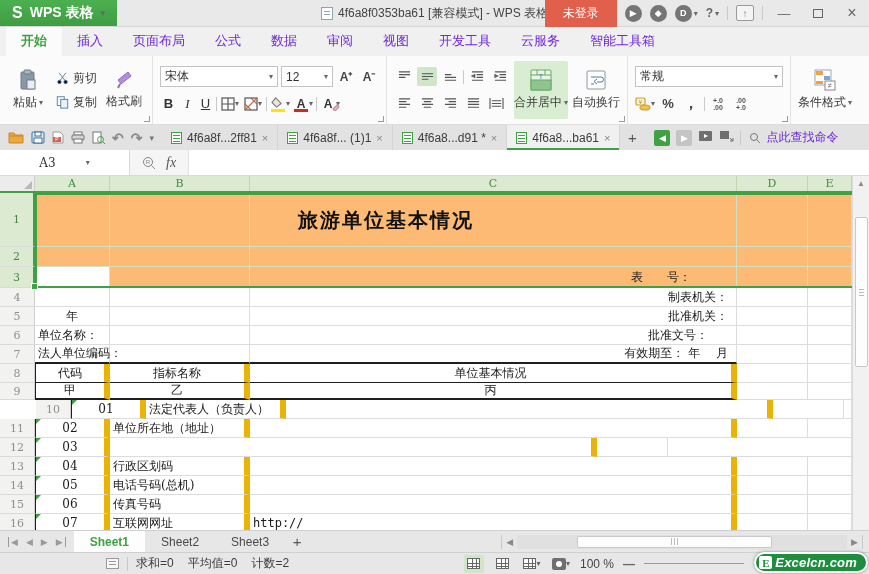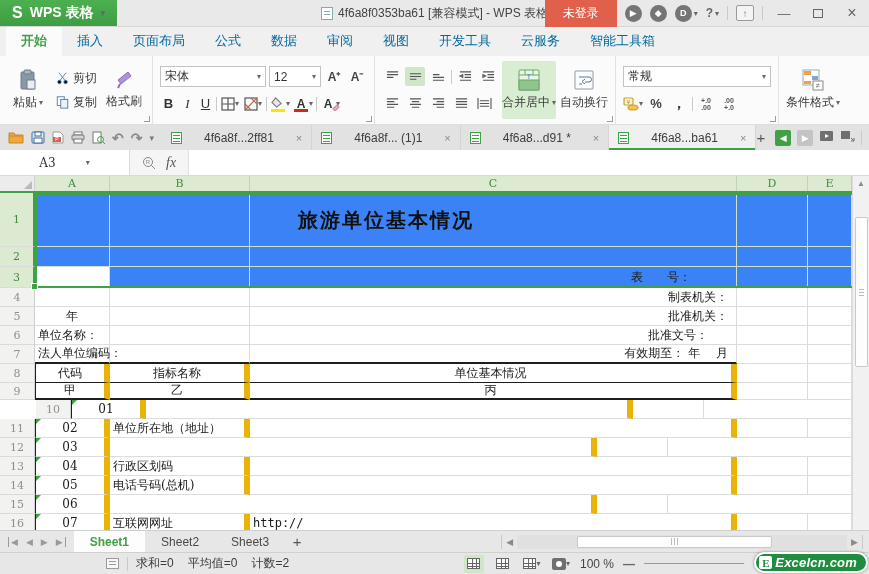--- a/index.html
+++ b/index.html
@@ -20,21 +20,21 @@
   .circ{width:17px;height:17px;border-radius:50%;background:#757575;color:#fff;font-size:9px;display:flex;align-items:center;justify-content:center;}
   .qdd{color:#666;font-size:12px;display:flex;align-items:center;gap:2px;font-weight:bold;}
   .qdd .dd{font-size:8px;font-weight:normal;}
   .vsep{width:1px;height:14px;background:#c9c9c9;}
   .ribtog{width:18px;height:16px;border:1px solid #9a9a9a;border-radius:2px;display:flex;align-items:center;justify-content:center;color:#777;font-size:10px;background:#f4f4f4;}
   .winbtn{width:26px;height:27px;display:flex;align-items:center;justify-content:center;color:#666;font-size:13px;}
   .maxbox{width:10px;height:9px;border:1px solid #666;display:inline-block;}
 
   
   .menubar{height:29px;background:#f0f0f0;display:flex;align-items:flex-end;flex:none;padding-left:6px;}
-  .mtab{padding:5px 15px 6px;color:#0369a1;font-size:13px;cursor:default;}
+  .mtab{padding:5px 15px 6px;color:#6d28d9;font-size:13px;cursor:default;}
   .mtab.active{background:#fbfbfb;color:#3fa143;font-weight:bold;border-radius:2px 2px 0 0;}
 
   
   .ribbon{height:69px;background:#fbfbfb;border-bottom:1px solid #dedede;display:flex;flex:none;align-items:stretch;position:relative;}
   .grp{display:flex;align-items:center;gap:4px;padding:4px 7px;position:relative;}
   .grp+.grp{border-left:1px solid #e3e3e3;}
   .dl{position:absolute;right:2px;bottom:2px;width:6px;height:6px;border-right:1px solid #9a9a9a;border-bottom:1px solid #9a9a9a;}
   .bigbtn{display:flex;flex-direction:column;align-items:center;justify-content:center;gap:3px;min-width:42px;height:58px;border-radius:2px;color:#3c3c3c;}
   .bigbtn .lbl{font-size:12px;white-space:nowrap;display:flex;align-items:center;gap:2px;}
   .bigbtn.green{background:#d9edd2;}
@@ -58,21 +58,21 @@
   .decno{font-size:7px;line-height:7px;color:#555;text-align:center;font-weight:bold;}
   .pct{font-size:13px;color:#444;font-weight:bold;}
   .comma{font-size:15px;color:#444;font-weight:bold;}
   .cutlbl{font-size:12px;}
 
   
   .doctabs{height:25px;background:#e2e2e2;display:flex;align-items:stretch;flex:none;font-size:12px;}
   .qat{display:flex;align-items:center;gap:7px;padding:0 8px;}
   .qat .ic{display:inline-flex;align-items:center;}
   .undo{color:#8a8a8a;font-size:14px;font-weight:bold;}
-  .dtab{display:flex;align-items:center;gap:22px;padding:0 9px;color:#3c3c3c;border-right:1px solid #d4d4d4;white-space:nowrap;}
+  .dtab{display:flex;align-items:center;gap:5px;padding:0 9px;color:#3c3c3c;border-right:1px solid #d4d4d4;white-space:nowrap;}
   .dtab .x{color:#888;font-size:11px;}
   .dtab.active{background:#f0f0f0;box-shadow:inset 0 -2px 0 #3fa143;}
   .sheeticon{width:11px;height:12px;border:1px solid #3fa143;background:#fff;position:relative;}
   .sheeticon:after{content:"";position:absolute;left:1px;top:2px;width:7px;height:1px;background:#3fa143;box-shadow:0 3px 0 #3fa143,0 6px 0 #3fa143;}
   .plusbtn{display:flex;align-items:center;justify-content:center;width:24px;color:#555;font-size:15px;}
   .navsq{width:16px;height:16px;border-radius:2px;display:flex;align-items:center;justify-content:center;font-size:9px;color:#fff;align-self:center;}
   .navsq.g{background:#3fa143;}
   .navsq.gr{background:#c4c4c4;}
   .tabtools{display:flex;align-items:center;gap:6px;padding:0 8px;margin-left:2px;}
   .findbox{display:flex;align-items:center;gap:5px;color:#6d28d9;padding-right:10px;}
@@ -94,21 +94,21 @@
   .rows{flex:1;position:relative;overflow:hidden;background:#fff;}
   .grow{display:flex;}
   .rn{width:35px;flex:none;background:#f2f3f1;border-right:1px solid #cfcfcf;border-bottom:1px solid #dadada;display:flex;align-items:center;justify-content:center;color:#8f8f8f;font-family:"DejaVu Serif",serif;font-size:11px;}
   .rn.selr{background:#dcead2;color:#44883f;border-right:2px solid #3fa143;}
   .c{flex:none;border-right:1px solid #dcdcdc;border-bottom:1px solid #dcdcdc;display:flex;align-items:center;font-family:"DejaVu Serif",serif;font-size:12px;color:#1a1a1a;position:relative;overflow:hidden;}
   .ca{width:75px;justify-content:center;}
   .cb{width:140px;padding:0 3px;}
   .cc{width:487px;padding:0 3px;}
   .cd{width:71px;}
   .ce{flex:1;}
-  .sel{background:#3b82f6;border-color:#d2e1c5;text-align:right;}
+  .sel{background:#fdba74;border-color:#d2e1c5;text-align:right;}
   .act{background:#fff;}
   .left{justify-content:flex-start;}
   .right{justify-content:flex-end;}
   .center{justify-content:center;}
   .spill{overflow:visible;white-space:nowrap;z-index:2;}
   .kl{border-left:1px solid #1f1f1f;}
   .kr{border-right:6px solid #eab308;}
   .kb1{border-bottom:1px solid #1f1f1f;}
   .kb2{border-bottom:2px solid #1f1f1f;}
   .tri{position:absolute;left:0;top:0;width:0;height:0;border-top:5px solid #3fa143;border-right:5px solid transparent;}
@@ -243,21 +243,21 @@
             <path d="M6 14l-2 4" stroke="#8f6cc4" stroke-width="2"></path>
           </svg>
         <span class="lbl">格式刷</span>
       </div>
       <span class="dl"></span>
     </div>
 
     <div class="grp">
       <div class="stack">
         <div class="srow">
-          <div class="combo" style="width:106px;">
+          <div class="combo" style="width:118px;">
               <span>宋体</span>
               <span class="dd">▾</span>
             </div>
           <div class="combo" style="width:52px;">
               <span>12</span>
               <span class="dd">▾</span>
             </div>
           <span class="ib aplus">A⁺</span>
           <span class="ib aplus">A⁻</span>
         </div>
@@ -631,20 +631,21 @@
           <div class="c cd"></div>
           <div class="c ce"></div>
         </div>
 
         <div class="grow" style="height:19px;margin-left:36px;">
           <div class="rn">10</div>
           <div class="c ca kl kr">
               <span class="tri"></span>
               <span>01</span>
             </div>
+          <div class="c cb kr">法定代表人（负责人）</div>
           <div class="c cc kr"></div>
           <div class="c cd"></div>
           <div class="c ce"></div>
         </div>
         <div class="grow" style="height:19px;">
           <div class="rn">11</div>
           <div class="c ca kl kr">
               <span class="tri"></span>
               <span>02</span>
             </div>
@@ -684,20 +685,21 @@
           <div class="c cc kr"></div>
           <div class="c cd"></div>
           <div class="c ce"></div>
         </div>
         <div class="grow" style="height:19px;">
           <div class="rn">15</div>
           <div class="c ca kl kr">
               <span class="tri"></span>
               <span>06</span>
             </div>
+          <div class="c cb kr">传真号码</div>
           <div class="c cc kr"></div>
           <div class="c cd"></div>
           <div class="c ce"></div>
         </div>
         <div class="grow" style="height:19px;">
           <div class="rn">16</div>
           <div class="c ca kl kr">
               <span class="tri"></span>
               <span>07</span>
             </div>

